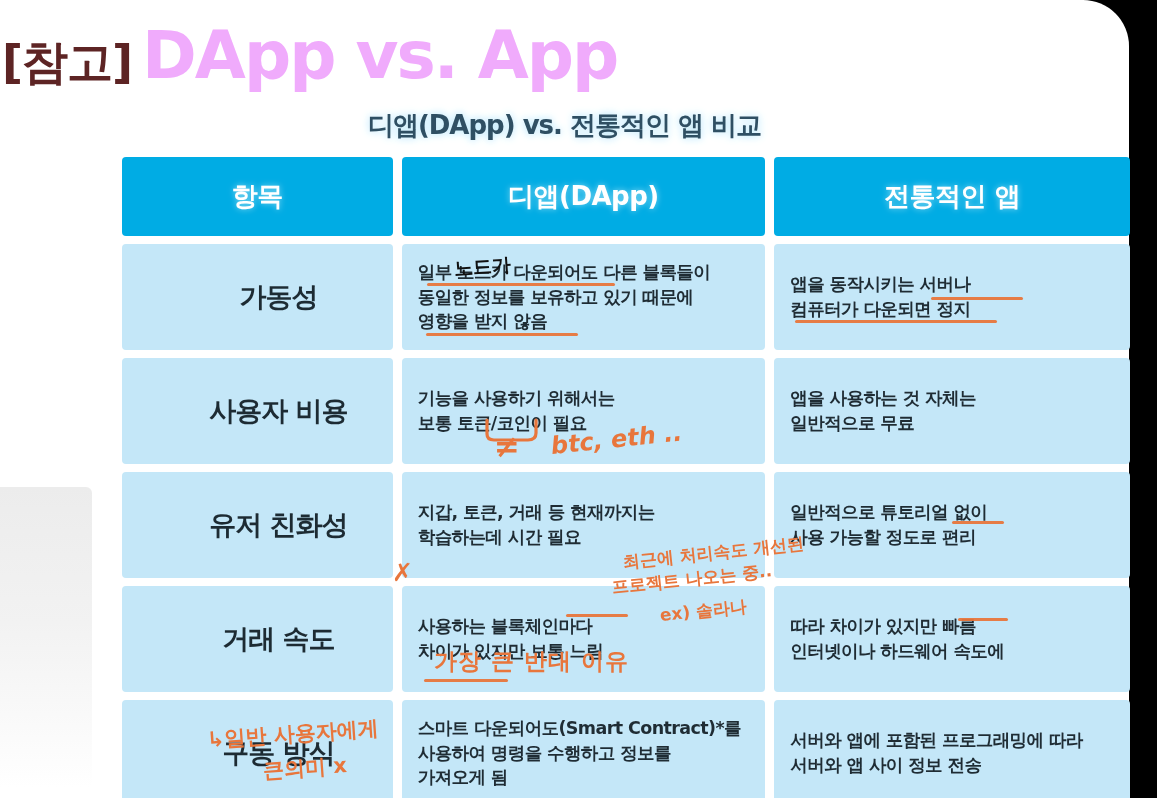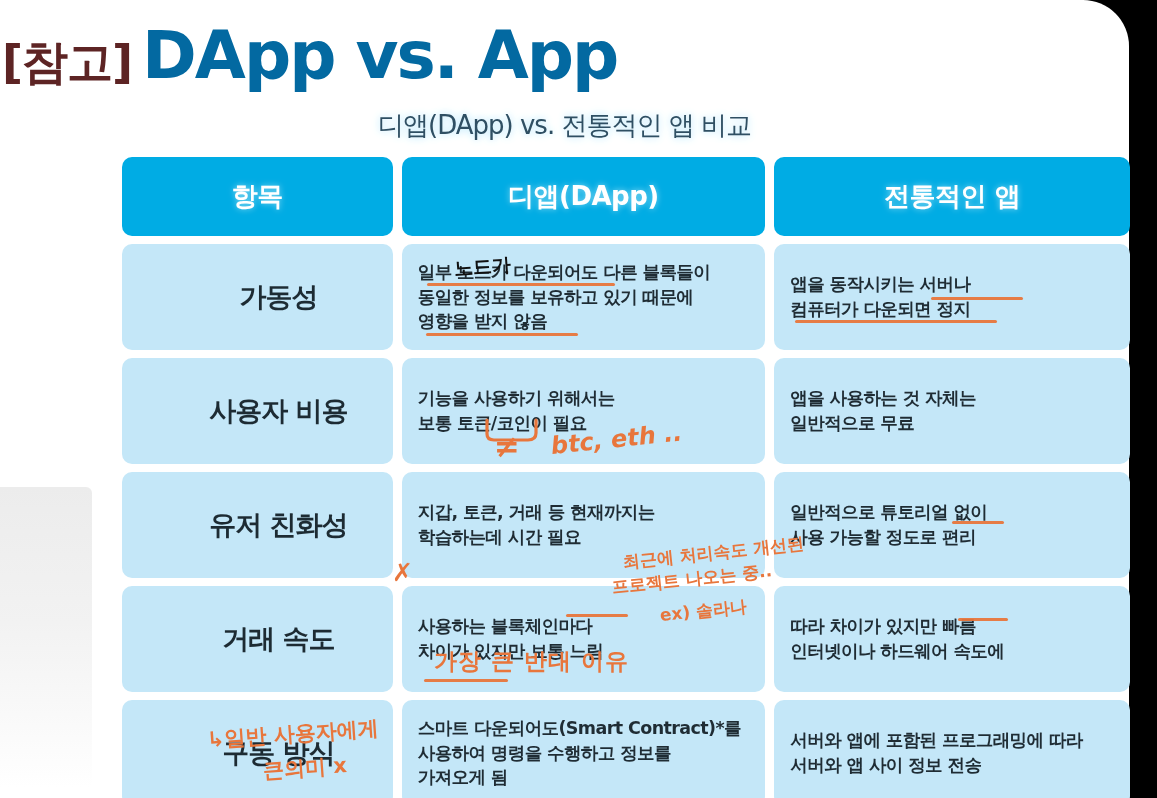--- a/index.html
+++ b/index.html
@@ -55,34 +55,34 @@
   #title-prefix {
     font-size: 46px;
     font-weight: 700;
     color: #5d2424;
     letter-spacing: -1px;
     margin-top: 24px;
   }
   #title-main {
     font-size: 66px;
     font-weight: 800;
-    color: #0369a1;
+    color: #f0abfc;
     letter-spacing: -2px;
     margin-left: 10px;
     line-height: 1;
   }
 
   #subtitle {
     position: absolute;
     left: 0;
     top: 108px;
     width: 1129px;
     text-align: center;
     font-size: 26px;
-    font-weight: 400;
+    font-weight: 700;
     color: #2f4f63;
     letter-spacing: -1px;
     text-shadow: 0 0 7px #bfe9fb, 0 0 12px #d6f2fd;
   }
 
   
   #table {
     position: absolute;
     left: 122px;
     top: 157px;
@@ -92,21 +92,21 @@
     gap: 8px;
   }
   .trow {
     display: flex;
     gap: 9px;
   }
   .cell {
     box-sizing: border-box;
     display: flex;
     align-items: center;
-    border-radius: 10px;
+    border-radius: 4px;
   }
   .c-item   { width: 273px; }
   .c-dapp   { width: 367px; }
   .c-legacy { width: 359px; }
 
   .head-cell {
     background: #00ace4;
     justify-content: center;
     height: 79px;
     color: #ffffff;

